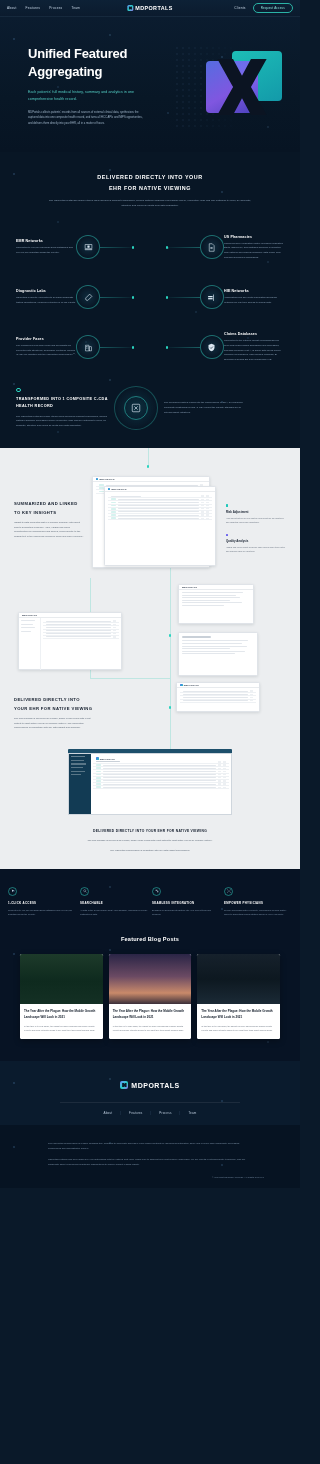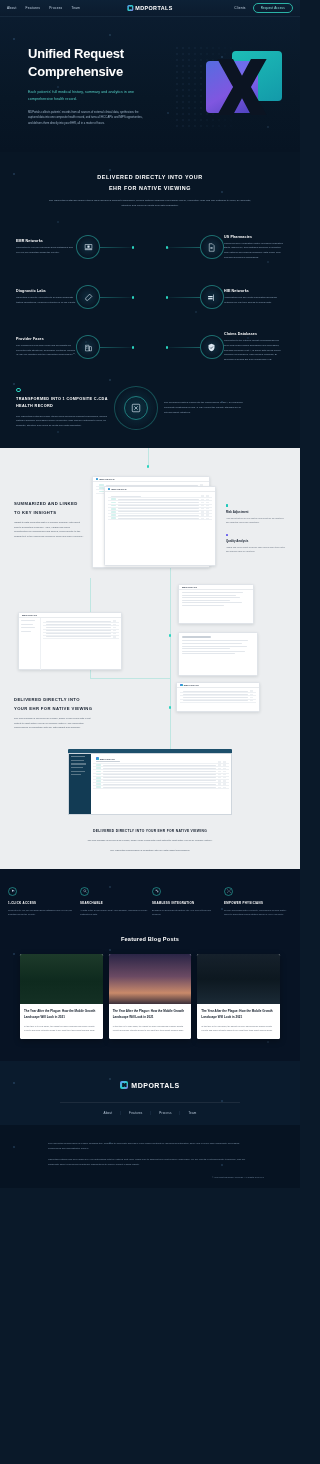--- a/index.html
+++ b/index.html
@@ -223,22 +223,22 @@
   <section class="hero">
     <div class="stars"></div>
     <div class="hero-art">
       <div class="dotfield"></div>
       <div class="cube-b"></div>
       <div class="cube-a"></div>
       <div class="cube-x"></div>
     </div>
     <div class="hero-inner">
       <h1>
-        <span>Unified Request</span><br>
-        <span>Comprehensive</span>
+        <span>Unified Featured</span><br>
+        <span>Aggregating</span>
       </h1>
       <p class="hero-sub">Each patients' full medical history, summary and analytics in one comprehensive health record.</p>
       <p class="hero-body">MDPortals collects patients' records from all sources of external clinical data, synthesizes the captured data into one composite health record, and turns all HCC APIs and MIPS opportunities, and delivers them directly into your EHR, all in a matter of hours.</p>
     </div>
   </section>
 
   <section class="sec-dark">
     <div class="stars"></div>
 
     <div class="sec-head">

